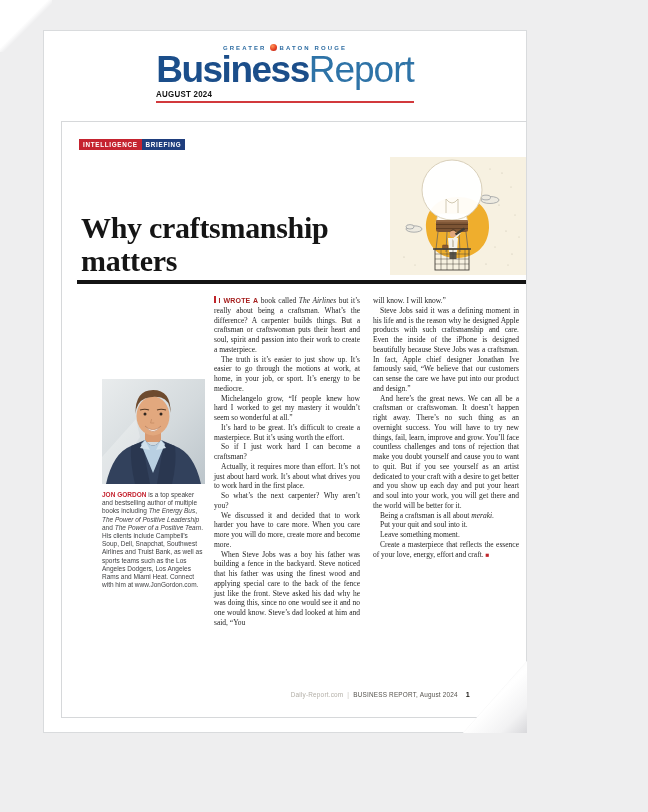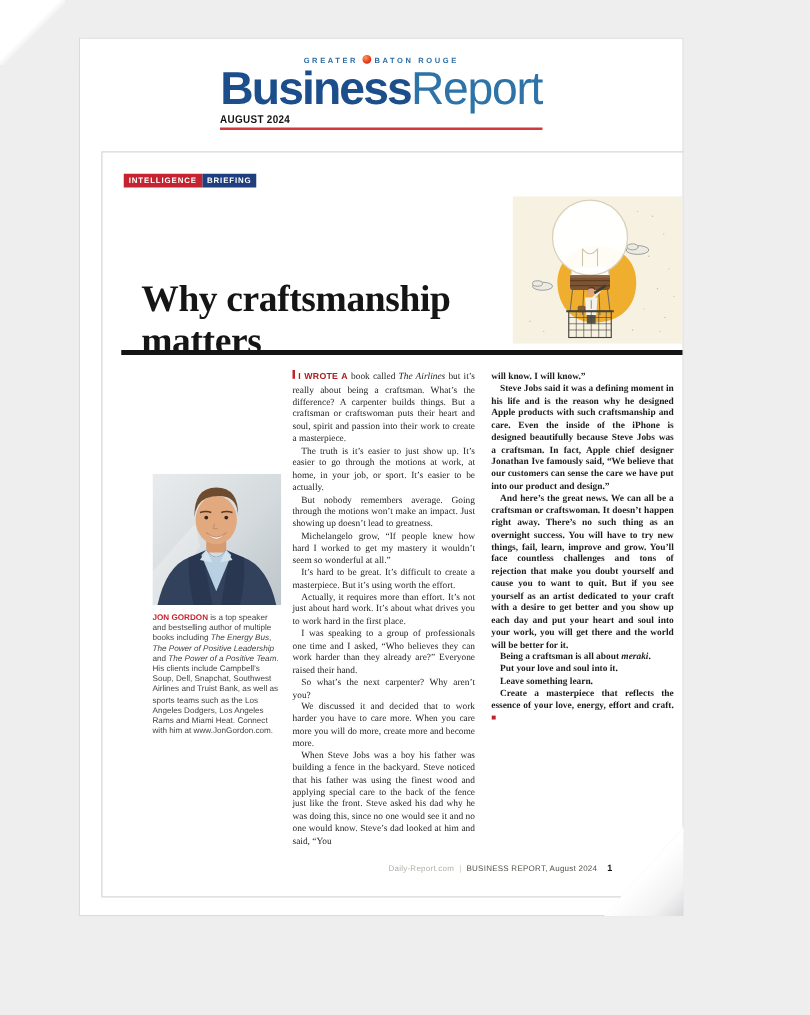--- a/index.html
+++ b/index.html
@@ -4,21 +4,21 @@
 <style>
   html,body{margin:0;padding:0;}
   body{
     width:648px;height:812px;overflow:hidden;position:relative;
     background:linear-gradient(145deg,#fdfdfd 0%,#f3f3f5 30%,#ecesee 60%,#eaeaec 75%,#e5e5e8 100%);
     background-color:#eeeeef;
     font-family:"Liberation Sans",sans-serif;
   }
   .corner-hint{position:absolute;left:0;top:0;width:52px;height:52px;
     background:linear-gradient(135deg,#ffffff 0%,#ffffff 46%,rgba(255,255,255,0) 54%);}
-  .sheet{position:absolute;left:63px;top:30px;width:484px;height:703px;}
+  .sheet{position:absolute;left:43px;top:30px;width:484px;height:703px;}
   .page{position:absolute;inset:0;background:#fff;border:1px solid #d9dbdd;box-sizing:border-box;
     clip-path:polygon(0 0,100% 0,100% calc(100% - 72px),calc(100% - 64px) 100%,0 100%);
     filter:drop-shadow(0 10px 18px rgba(70,70,85,.28)) drop-shadow(0 2px 5px rgba(0,0,0,.10));}
   .fold{position:absolute;right:0;bottom:0;width:64px;height:72px;z-index:5;
     clip-path:polygon(100% 0,100% 100%,0 100%);
     background:linear-gradient(135deg,#cfcfd2 0%,#f2f2f3 20%,#ffffff 52%,#f2f2f3 80%,#d8d8db 100%);
     filter:drop-shadow(-6px 6px 7px rgba(60,60,72,.35));}
   
   .masthead{position:absolute;left:0;right:0;top:13px;text-align:center;}
   .m-inner{display:inline-block;text-align:left;}
@@ -30,31 +30,31 @@
   .wm-light{font-weight:normal;color:#2e73a7;letter-spacing:-1px;}
   .issue{font-size:9px;font-weight:bold;color:#121212;transform:scaleX(.88);transform-origin:left;
     margin-top:1px;letter-spacing:.3px;}
   .m-rule{height:2px;background:#d2393c;margin-top:2px;}
   
   .frame{position:absolute;left:17px;top:90px;width:486px;height:595px;border:1px solid #d6d8da;}
   .tag{position:absolute;left:35px;top:108px;display:flex;font-size:6.3px;font-weight:bold;
     letter-spacing:.7px;color:#fff;line-height:1;}
   .tag-red{background:#c5232f;padding:2.5px 4px;}
   .tag-navy{background:#1f3e7d;padding:2.5px 4px;}
-  .headline{position:absolute;left:33px;top:176px;margin:16px;font-family:"Liberation Serif",serif;
+  .headline{position:absolute;left:33px;top:176px;margin:4px;font-family:"Liberation Serif",serif;
     font-weight:600;font-size:30px;line-height:33px;letter-spacing:-.3px;color:#151515;white-space:pre-line;}
   .black-rule{position:absolute;left:33px;top:249px;width:449px;height:3.5px;background:#141414;}
   .illustration{position:absolute;left:346px;top:126px;width:136px;height:118px;}
   .photo{position:absolute;left:58px;top:348px;width:103px;height:105px;}
   .bio{position:absolute;left:58px;top:460px;width:103px;margin:0;font-size:6.5px;line-height:8.2px;color:#3e3f41;}
   .bio-lead{color:#c5232f;font-weight:bold;}
   .col{position:absolute;top:265px;width:146px;font-family:"Liberation Serif",serif;
     font-size:7.5px;line-height:9.75px;color:#1d1d1d;text-align:justify;}
   .col-0{left:170px;}
-  .col-1{left:329px;font-weight:bold;}
+  .col-1{left:329px;}
   .para{margin:0;text-indent:7px;}
   .para.noind{text-indent:0;}
   .lead-bar{display:inline-block;width:2px;height:7px;background:#c0242a;margin-right:2.5px;}
   .lead-in{color:#a6201f;font-weight:bold;font-family:"Liberation Sans",sans-serif;font-size:7px;letter-spacing:.2px;}
   .end-mark{color:#c0242a;font-size:6.5px;}
   .footer{position:absolute;right:56px;top:659px;font-size:6.4px;color:#55524c;letter-spacing:.2px;
     display:flex;align-items:baseline;gap:4px;white-space:nowrap;}
   .f-site{color:#b3afa7;}
   .f-sep{color:#c9c6bf;}
   .f-page{font-weight:bold;color:#15130f;font-size:7.2px;margin-left:4px;}
@@ -189,37 +189,36 @@
         <path d="M43,47 Q51,54.5 59,47 Q51,58 43,47 Z" fill="#fff" stroke="#b97f5e" stroke-width=".6"></path>
       </svg>
     </div>
 
     <p class="bio">
       <span class="bio-lead">JON GORDON</span><span> is a top speaker and bestselling author of multiple books including <i>The Energy Bus</i>, <i>The Power of Positive Leadership</i> and <i>The Power of a Positive Team</i>. His clients include Campbell’s Soup, Dell, Snapchat, Southwest Airlines and Truist Bank, as well as sports teams such as the Los Angeles Dodgers, Los Angeles Rams and Miami Heat. Connect with him at www.JonGordon.com.</span>
     </p>
 
     <div class="col col-0">
         <p class="para noind"><span class="lead-bar"></span><span class="lead-in">I WROTE A</span> book called <i>The Airlines</i> but it’s really about being a craftsman. What’s the difference? A carpenter builds things. But a craftsman or craftswoman puts their heart and soul, spirit and passion into their work to create a masterpiece.</p>
-        <p class="para">The truth is it’s easier to just show up. It’s easier to go through the motions at work, at home, in your job, or sport. It’s easier to be actually.</p>
-        <p class="para">But nobody remembers average. Going through the motions won’t make an impact. Just showing up doesn’t lead to greatness.</p>
+        <p class="para">The truth is it’s easier to just show up. It’s easier to go through the motions at work, at home, in your job, or sport. It’s energy to be mediocre.</p>
         <p class="para">Michelangelo grow, “If people knew how hard I worked to get my mastery it wouldn’t seem so wonderful at all.”</p>
         <p class="para">It’s hard to be great. It’s difficult to create a masterpiece. But it’s using worth the effort.</p>
+        <p class="para">So if I just work hard I can become a craftsman?</p>
         <p class="para">Actually, it requires more than effort. It’s not just about hard work. It’s about what drives you to work hard in the first place.</p>
-        <p class="para">I was speaking to a group of professionals one time and I asked, “Who believes they can work harder than they already are?” Everyone raised their hand.</p>
         <p class="para">So what’s the next carpenter? Why aren’t you?</p>
         <p class="para">We discussed it and decided that to work harder you have to care more. When you care more you will do more, create more and become more.</p>
         <p class="para">When Steve Jobs was a boy his father was building a fence in the backyard. Steve noticed that his father was using the finest wood and applying special care to the back of the fence just like the front. Steve asked his dad why he was doing this, since no one would see it and no one would know. Steve’s dad looked at him and said, “You</p>
       </div>
     <div class="col col-1">
         <p class="para noind">will know. I will know.”</p>
         <p class="para">Steve Jobs said it was a defining moment in his life and is the reason why he designed Apple products with such craftsmanship and care. Even the inside of the iPhone is designed beautifully because Steve Jobs was a craftsman. In fact, Apple chief designer Jonathan Ive famously said, “We believe that our customers can sense the care we have put into our product and design.”</p>
         <p class="para">And here’s the great news. We can all be a craftsman or craftswoman. It doesn’t happen right away. There’s no such thing as an overnight success. You will have to try new things, fail, learn, improve and grow. You’ll face countless challenges and tons of rejection that make you doubt yourself and cause you to want to quit. But if you see yourself as an artist dedicated to your craft with a desire to get better and you show up each day and put your heart and soul into your work, you will get there and the world will be better for it.</p>
         <p class="para">Being a craftsman is all about <i>meraki</i>.</p>
-        <p class="para">Put your love and soul into it.</p>
-        <p class="para">Leave something learn.</p>
+        <p class="para">Put your quit and soul into it.</p>
+        <p class="para">Leave something moment.</p>
         <p class="para">Create a masterpiece that reflects the essence of your love, energy, effort and craft. <span class="end-mark">■</span></p>
       </div>
 
     <div class="footer">
       <span class="f-site">Daily-Report.com</span>
       <span class="f-sep">|</span>
       <span class="f-issue">BUSINESS REPORT, August 2024</span>
       <span class="f-page">1</span>
     </div>
 

